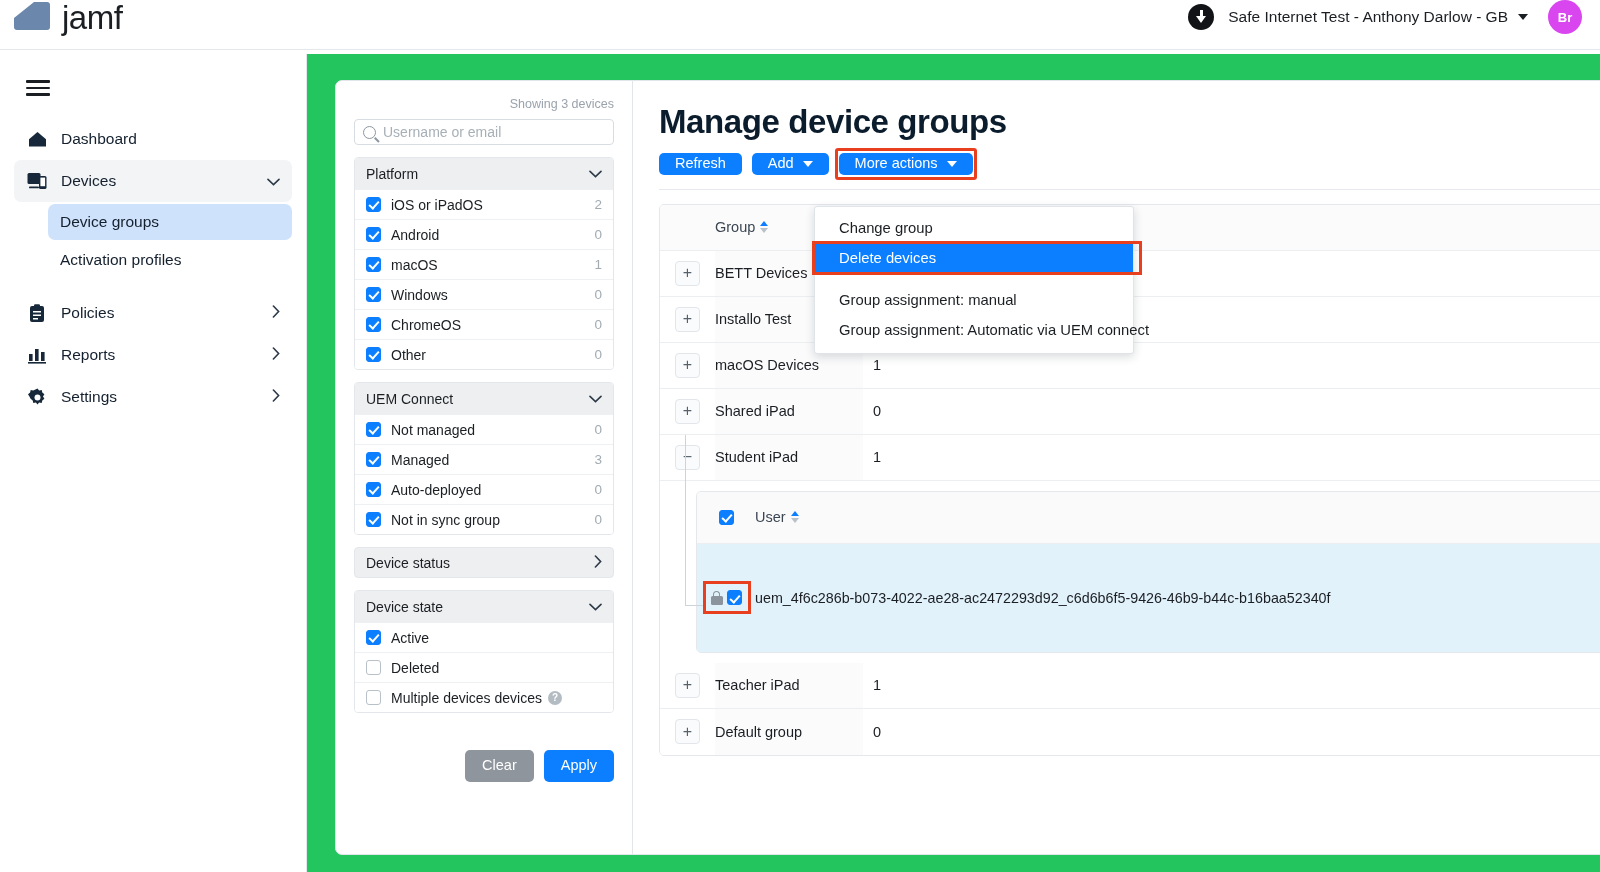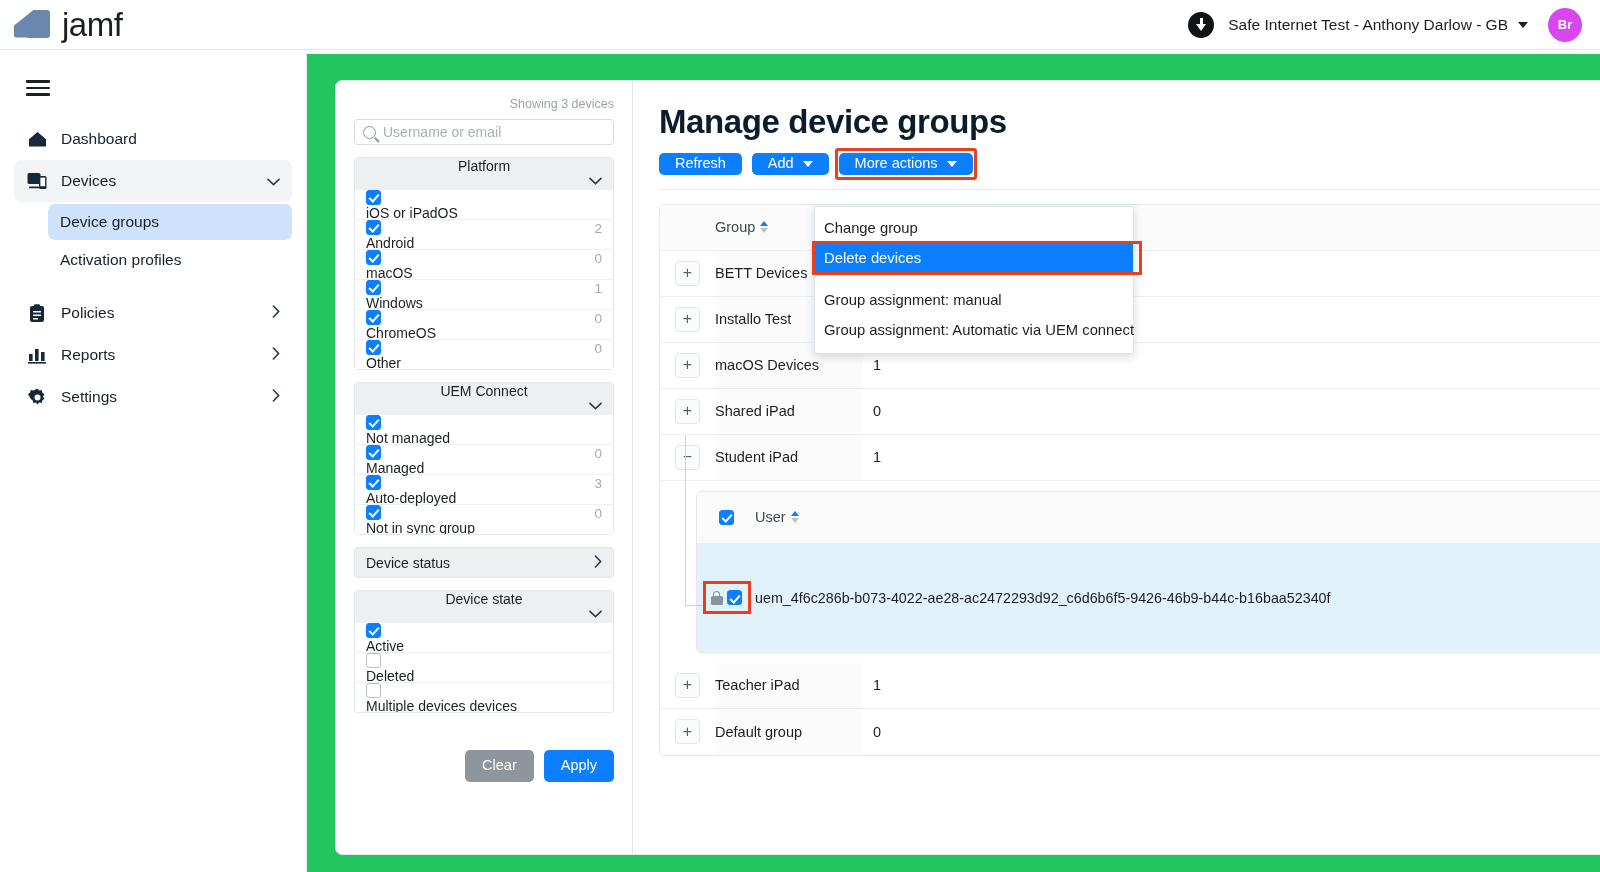--- a/index.html
+++ b/index.html
@@ -9,21 +9,21 @@
     background: #ffffff;
     overflow: hidden;
     color: #0b1c2c;
   }
 
   
   .topbar {
     position: absolute; top: 0; left: 0; width: 1600px; height: 50px;
     background: #ffffff;
     border-bottom: 1px solid #e4e7eb;
-    display: flex; align-items: center;
+    display: flex; align-items: flex-start;
   }
   .brand { display: flex; align-items: center; gap: 10px; padding-left: 14px; }
   .brand-mark { width: 38px; height: 34px; position: relative; }
   .brand-mark .sq-a {
     position: absolute; left: 0; top: 6px; width: 19px; height: 24px;
     background: #6b87ab; border-radius: 3px 0 0 3px;
     clip-path: polygon(0 0, 100% 0, 100% 100%, 0 100%);
   }
   .brand-mark .sq-b {
     position: absolute; left: 12px; top: 2px; width: 24px; height: 28px;
@@ -139,27 +139,27 @@
   }
   .search-box input {
     border: none; outline: none; font-size: 14px; color: #1b1f23;
     width: 100%; font-family: inherit; background: transparent;
   }
   .search-box input::placeholder { color: #a7b0b7; }
 
   .f-group { margin-top: 12px; border: 1px solid #e3e7eb; border-radius: 4px; overflow: hidden; }
   .f-head {
     height: 31px; background: #eeeff1; display: flex; align-items: center;
-    padding: 0 11px; font-size: 14px; color: #1b1f23; cursor: pointer; flex-direction: column;
+    padding: 0 11px; font-size: 14px; color: #1b1f23; cursor: pointer;
   }
   .f-head .ch { margin-left: auto; font-size: 12px; color: #2d3a47; }
   .f-row {
-    height: 30px; display: flex; padding: 0 11px;
+    height: 30px; display: flex; align-items: center; padding: 0 11px;
     font-size: 14px; color: #1b1f23; background: #fff;
-    border-top: 1px solid #eef1f3; cursor: pointer; flex-direction: column;
+    border-top: 1px solid #eef1f3; cursor: pointer;
   }
   .f-row:first-of-type { border-top: none; }
   .f-row .cnt { margin-left: auto; color: #a2abb2; font-size: 13.5px; }
   .f-standalone {
     margin-top: 12px; height: 31px; background: #eeeff1; border-radius: 4px;
     display: flex; align-items: center; padding: 0 11px;
     font-size: 14px; color: #1b1f23; cursor: pointer;
     border: 1px solid #e3e7eb;
   }
   .f-standalone .ch { margin-left: auto; font-size: 12px; color: #2d3a47; }
@@ -223,21 +223,21 @@
 
   
   .dropdown {
     position: absolute; top: 206px; left: 814px; width: 320px;
     background: #fff; border: 1px solid #dfe4e9;
     border-radius: 3px;
     box-shadow: 0 3px 10px rgba(16,28,40,0.16);
     padding: 6px 0 8px 0; z-index: 40;
   }
   .dd-item {
-    height: 30px; display: flex; align-items: center; padding: 0 9px;
+    height: 30px; display: flex; align-items: center; padding: 0 24px;
     font-size: 14.8px; color: #1b1f23; cursor: pointer; white-space: nowrap;
   }
   .dd-item.sel { background: #0b7fff; color: #fff; position: relative; }
   .dd-item.sel::after {
     content: ""; position: absolute; left: 0px; top: -2px;
     right: 0px; bottom: -2px;
     border: 3px solid #e8401f; pointer-events: none;
     width: 324px; margin-left: -3px;
   }
   .dd-gap { height: 12px; }

